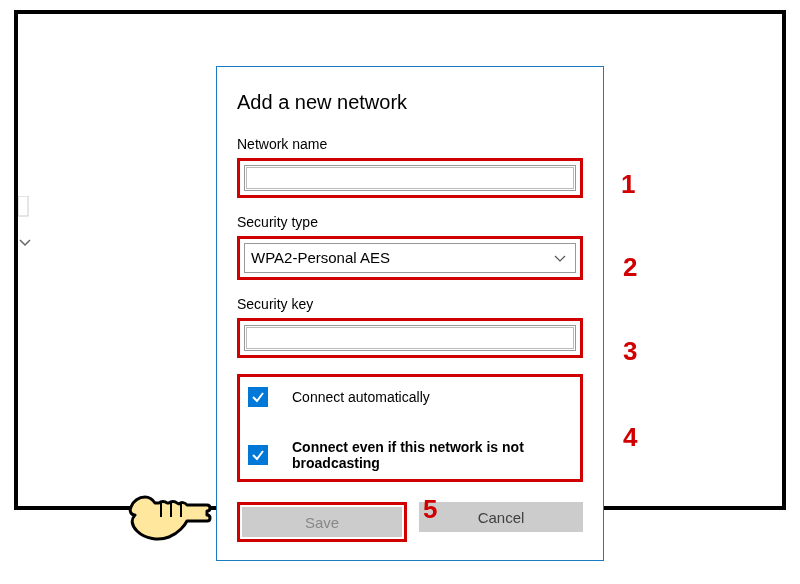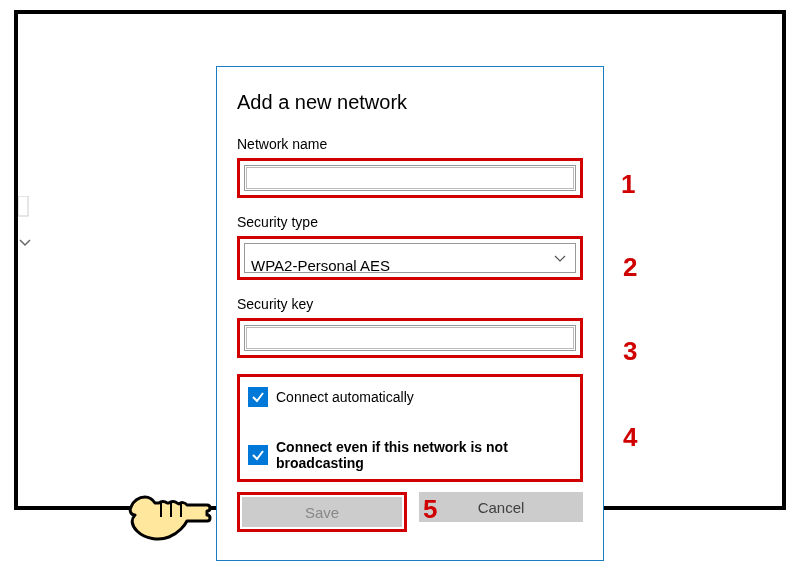--- a/index.html
+++ b/index.html
@@ -59,21 +59,21 @@
       font-family: inherit;
       font-size: 14px;
     }
     .select-input {
       width: 100%;
       height: 30px;
       border: 1px solid #999;
       background: #fff;
       font-family: inherit;
       font-size: 15px;
-      padding: 8px 28px 0 6px;
+      padding: 0 28px 0 6px;
       appearance: none;
       -webkit-appearance: none;
       position: relative;
     }
     .select-wrap-inner {
       position: relative;
     }
     .select-chevron {
       position: absolute;
       right: 10px;
@@ -81,41 +81,41 @@
       transform: translateY(-50%);
       pointer-events: none;
     }
     .checkbox-block {
       border: 3px solid #d00000;
       padding: 10px 8px 8px 8px;
     }
     .checkbox-row {
       display: flex;
       align-items: center;
-      gap: 8px;
+      gap: 24px;
       font-size: 14px;
     }
     .checkbox-row + .checkbox-row {
       margin-top: 32px;
       font-weight: bold;
     }
     .chk {
       width: 20px;
       height: 20px;
       background: #0078d7;
       display: flex;
       align-items: center;
       justify-content: center;
       flex-shrink: 0;
     }
     .chk svg { display:block; }
     .button-row {
       display: flex;
       gap: 12px;
-      margin-top: 10px;
+      margin-top: 20px;
     }
     .btn-wrap-save {
       border: 3px solid #d00000;
       padding: 2px;
     }
     .btn {
       width: 165px;
       height: 30px;
       background: #ccc;
       border: none;

